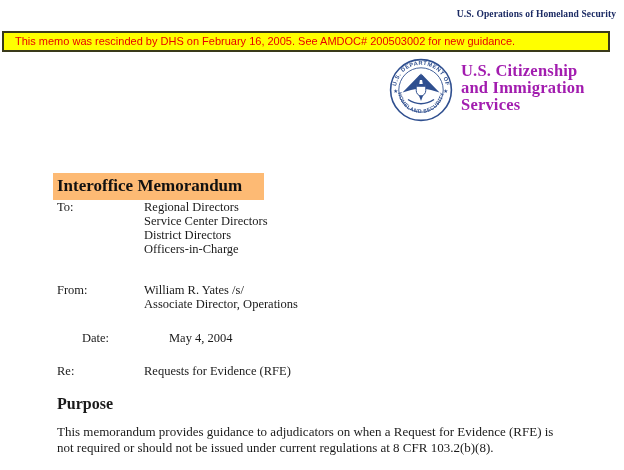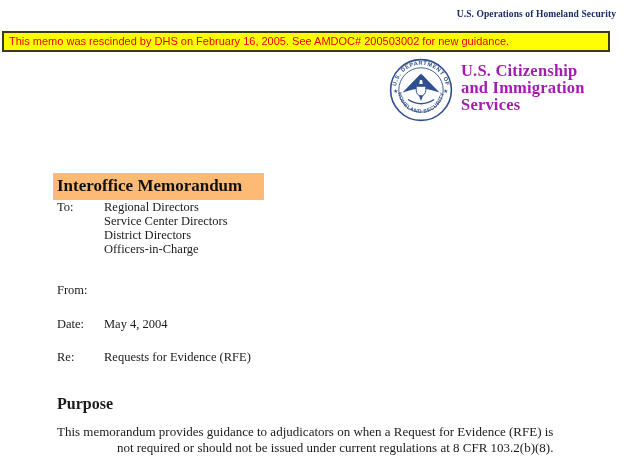--- a/index.html
+++ b/index.html
@@ -27,21 +27,21 @@
     top: 31px;
     left: 2px;
     width: 608px;
     height: 21px;
     background: #ffff00;
     border: 2px solid #3a3a1a;
     font-family: "Liberation Sans", sans-serif;
     font-size: 11px;
     color: #e80000;
     line-height: 16px;
-    padding-left: 5px;
+    padding-left: 11px;
     white-space: nowrap;
     overflow: hidden;
   }
 
   .logo-block {
     position: absolute;
     top: 58px;
     left: 389px;
     display: flex;
     align-items: flex-start;
@@ -63,45 +63,44 @@
     left: 53px;
     display: inline-block;
     background: #fdba74;
     padding: 3px 22px 4px 4px;
     font-size: 17px;
     font-weight: bold;
     color: #111111;
   }
 
   .fields { position: absolute; top: 200px; left: 57px; }
-  .field-row { display: flex; align-items: flex-start; }
+  .field-row { display: flex; align-items: flex-start; gap: 40px; }
   .field-label { width: 47px; flex: 0 0 47px; font-size: 12.5px; line-height: 14px; }
   .field-lines div { font-size: 12.5px; line-height: 14px; white-space: nowrap; }
   .row-to   { margin-bottom: 27px; }
   .row-from { margin-bottom: 20px; }
-  .row-date { margin-bottom: 19px; }
+  .row-date { margin-bottom: 19px; margin-left: 25px; }
 
   .section-heading {
     position: absolute;
     top: 395px;
     left: 57px;
     font-size: 16px;
     font-weight: bold;
   }
 
   .body-para {
     position: absolute;
     top: 424px;
     left: 57px;
   }
   .body-para div {
     font-size: 13px;
     line-height: 16px;
     white-space: nowrap;
-    text-align: right;
   }
 </style>
 </head>
 <body>
 
 <div class="agency-line">U.S. Operations of Homeland Security</div>
 
 <div class="rescind-banner">This memo was rescinded by DHS on February 16, 2005. See AMDOC# 200503002 for new guidance.</div>
 
 <div class="logo-block">
@@ -146,20 +145,24 @@
     <div class="field-lines">
       <div>Regional Directors</div>
       <div>Service Center Directors</div>
       <div>District Directors</div>
       <div>Officers-in-Charge</div>
     </div>
   </div>
 
   <div class="field-row row-from">
     <div class="field-label">From:</div>
+    <div class="field-lines">
+      <div>William R. Yates /s/</div>
+      <div>Associate Director, Operations</div>
+    </div>
   </div>
 
   <div class="field-row row-date">
     <div class="field-label">Date:</div>
     <div class="field-lines">
       <div>May 4, 2004</div>
     </div>
   </div>
 
   <div class="field-row">

